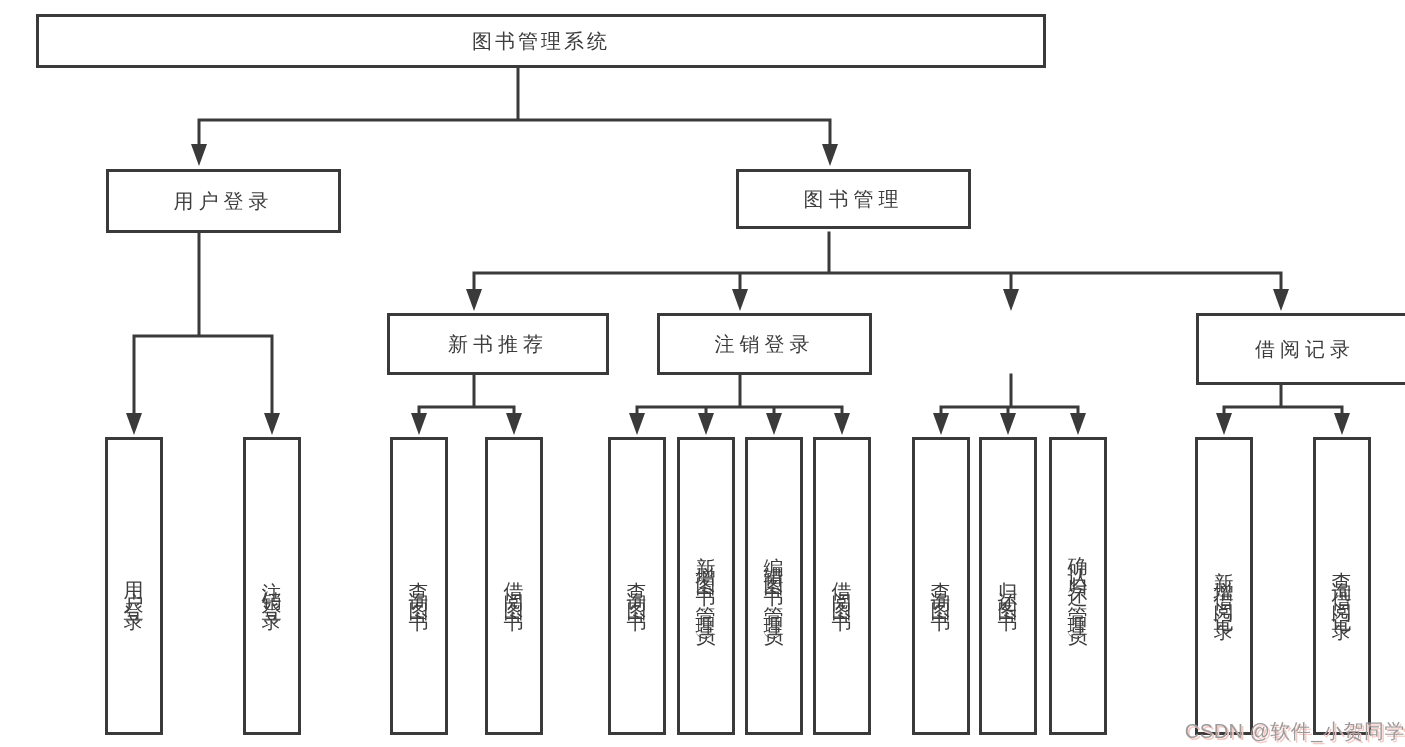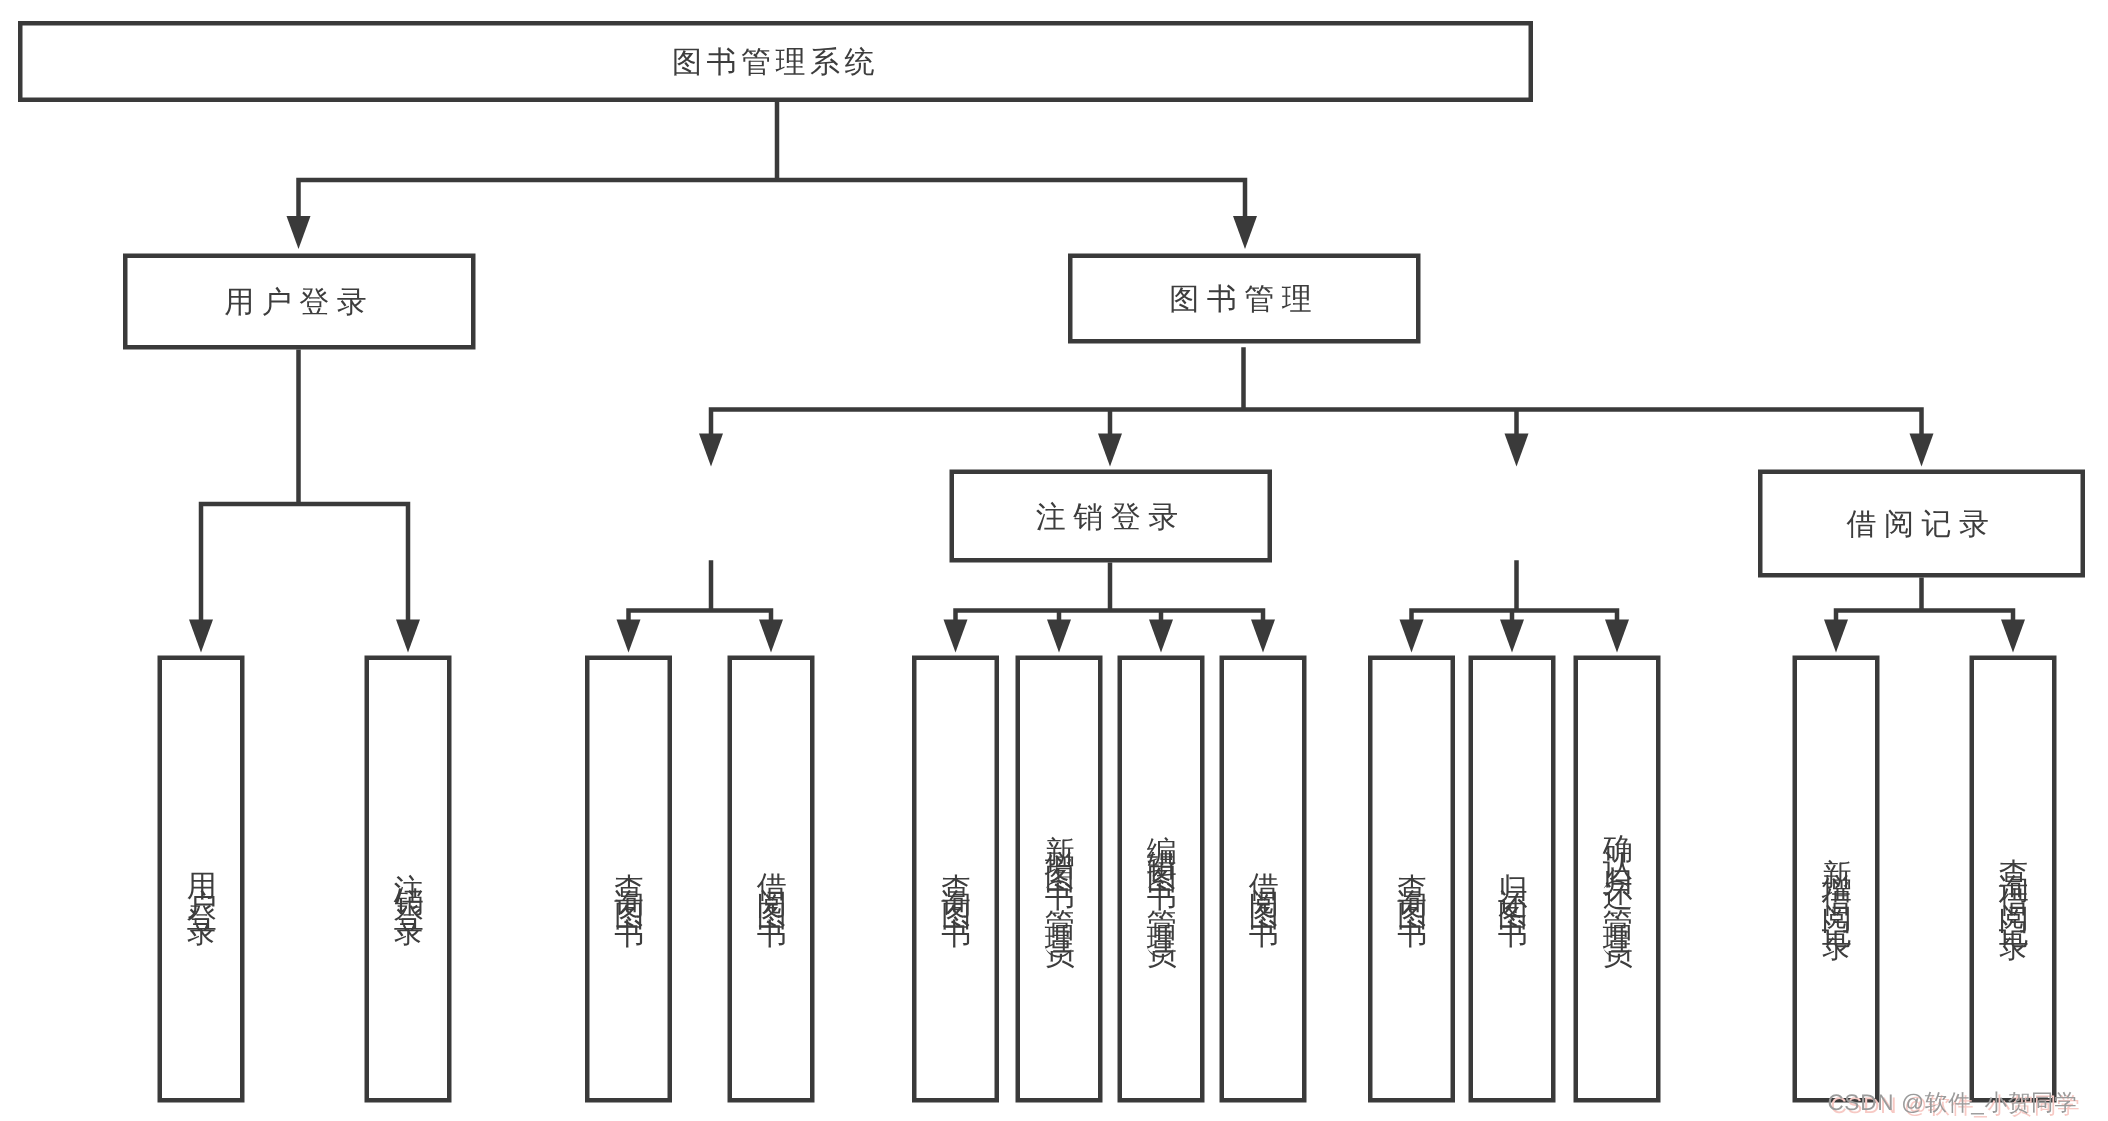--- a/index.html
+++ b/index.html
@@ -18,38 +18,38 @@
     font-family:"Liberation Sans",sans-serif;
     color:var(--text);
   }
   #connectors{position:absolute;left:0;top:0;width:1405px;height:747px;}
   #connectors path{stroke:var(--line);stroke-width:3;fill:none;stroke-linecap:square;}
   #connectors polygon{fill:var(--line);stroke:none;}
   .hbox{
     position:absolute;box-sizing:border-box;
     border:3px solid var(--line);background:var(--bg);
     display:flex;align-items:center;justify-content:center;
-    font-size:20px;letter-spacing:5px;white-space:nowrap;
+    font-size:20px;letter-spacing:5px;white-space:nowrap;margin-left:24px;
   }
   .hbox.root{letter-spacing:3px;}
   .vbox{
     position:absolute;box-sizing:border-box;
     top:437px;width:58px;height:298px;
     border:3px solid var(--line);background:var(--bg);
     display:flex;align-items:center;justify-content:center;
   }
   .vbox span{
     writing-mode:vertical-rl;
     text-orientation:mixed;
     font-size:20px;letter-spacing:10px;line-height:1;
     white-space:nowrap;
   }
   .watermark{
-    position:absolute;right:20px;bottom:2px;
-    font-size:15px;letter-spacing:.5px;
+    position:absolute;right:0;bottom:2px;
+    font-size:20px;letter-spacing:.5px;
     color:var(--wm);
     text-shadow:2px 2px 0 var(--wm-shadow);
     white-space:nowrap;
   }
 </style>
 </head>
 <body>
 
 <div id="stage">
 
@@ -107,20 +107,23 @@
     <span>图书管理系统</span>
   </div>
 
   <div class="hbox" style="left:82px;top:169px;width:235px;height:64px">
     <span>用户登录</span>
   </div>
   <div class="hbox" style="left:712px;top:169px;width:235px;height:60px">
     <span>图书管理</span>
   </div>
 
+  <div class="hbox" style="left:363px;top:313px;width:222px;height:62px">
+    <span>新书推荐</span>
+  </div>
   <div class="hbox" style="left:633px;top:313px;width:215px;height:62px">
     <span>注销登录</span>
   </div>
   <div class="hbox" style="left:1172px;top:313px;width:218px;height:72px">
     <span>借阅记录</span>
   </div>
 
   <div class="vbox" style="left:105px">
     <span>用户登录</span>
   </div>

